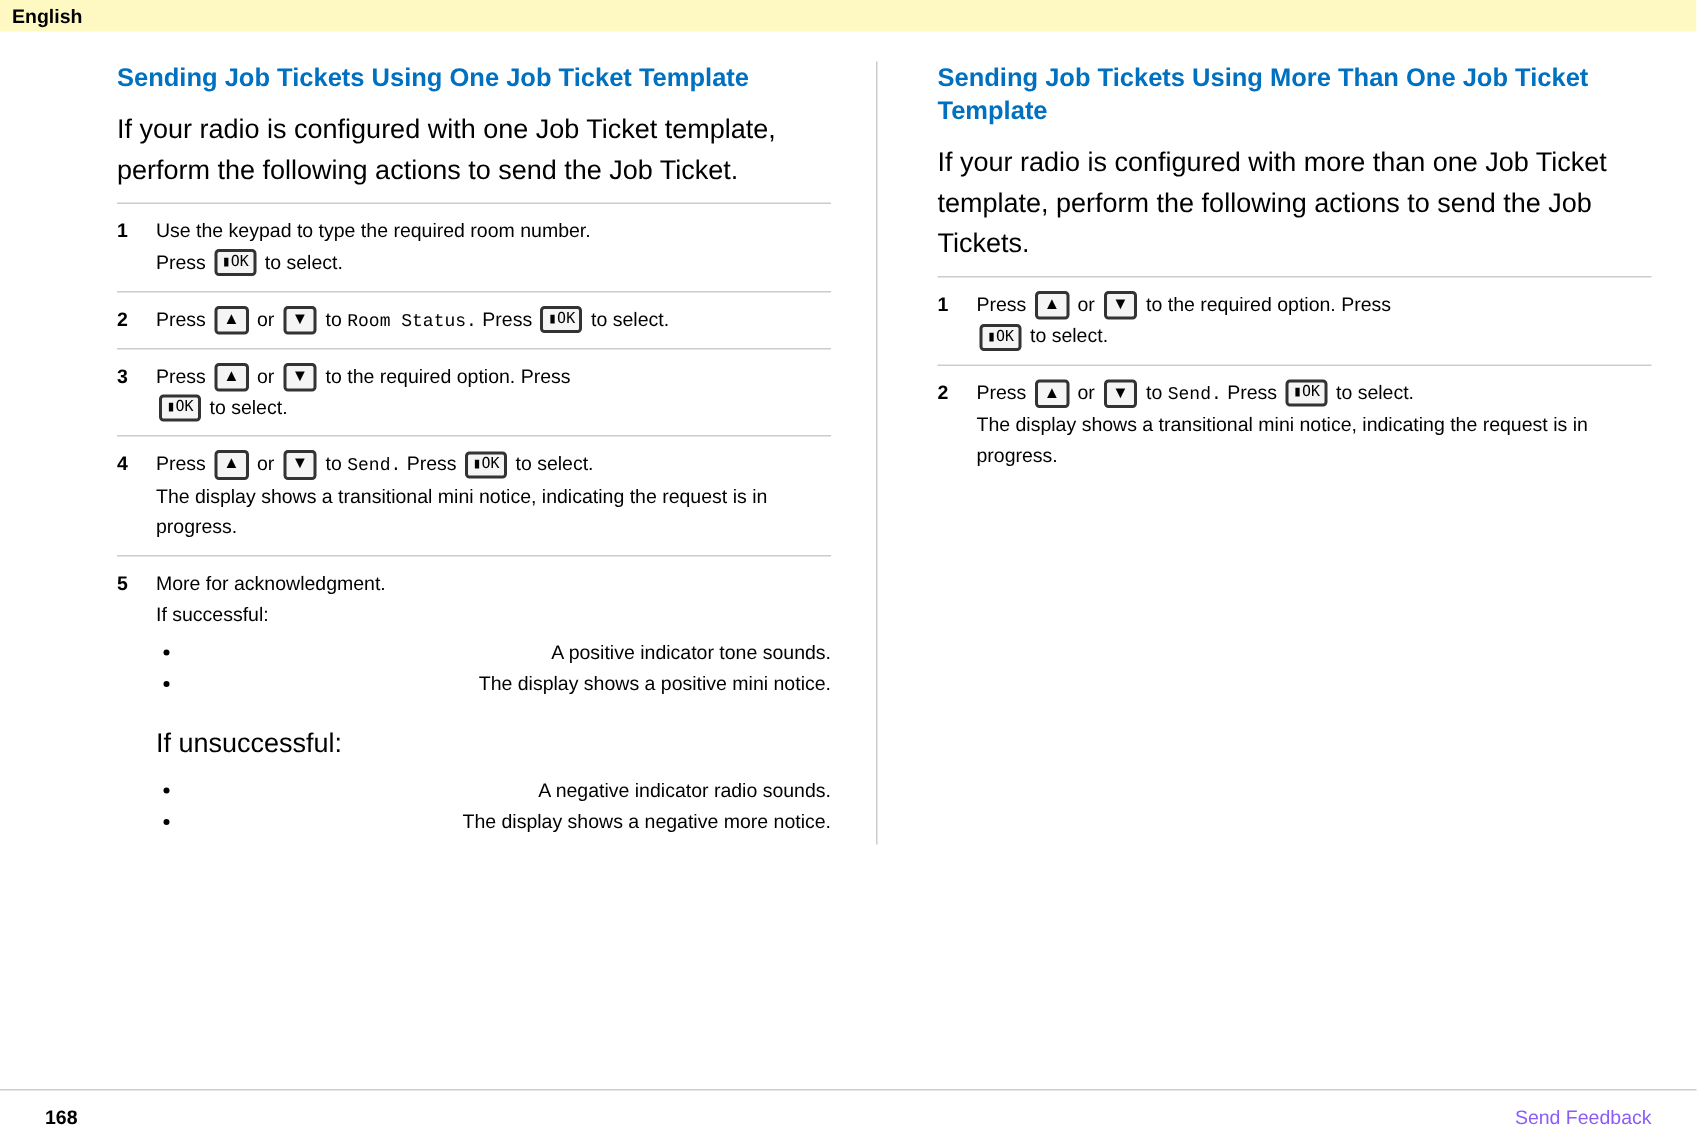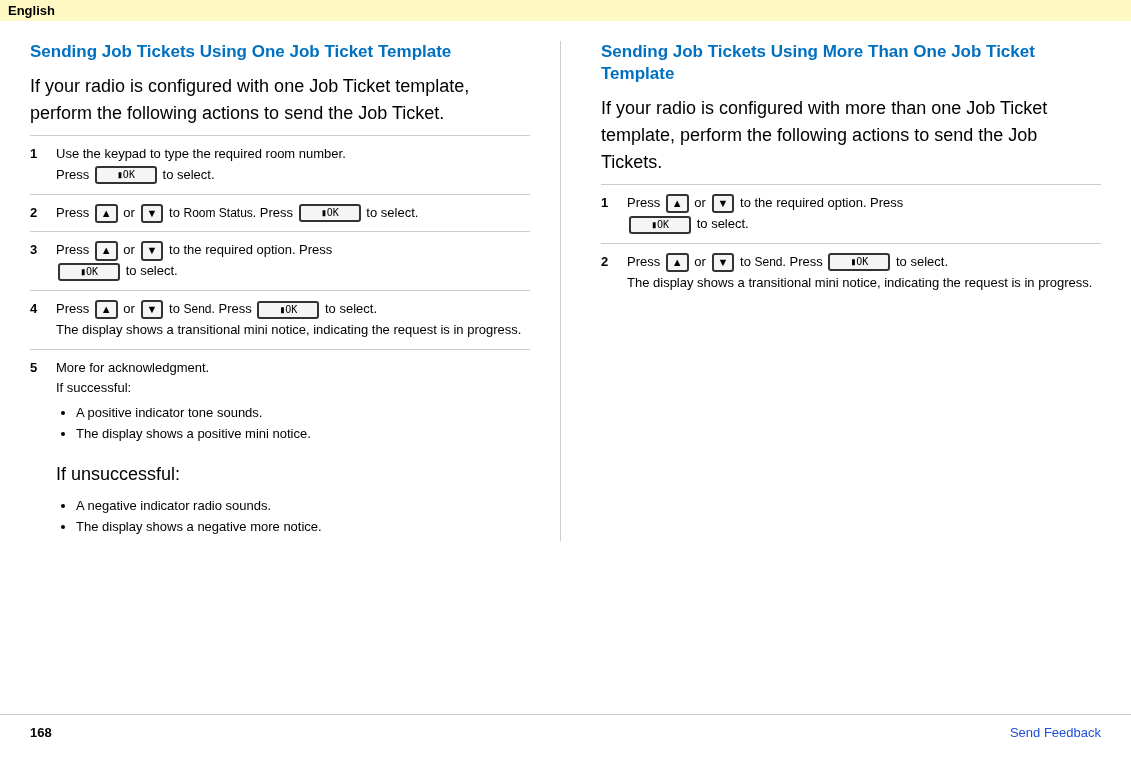--- a/index.html
+++ b/index.html
@@ -26,20 +26,21 @@
       flex-direction: row;
       padding: 20px 30px 20px 30px;
       gap: 30px;
     }
 
     
     .left-col {
       flex: 1;
       border-right: 1px solid #ccc;
       padding-right: 30px;
+      margin-left: 48px;
     }
 
     
     .right-col {
       flex: 1;
       padding-left: 10px;
     }
 
     h2 {
       color: #0070c0;
@@ -79,21 +80,21 @@
       flex: 1;
       font-size: 13px;
       line-height: 1.6;
     }
 
     
     .btn-icon {
       display: inline-block;
       border: 2px solid #333;
       border-radius: 3px;
-      padding: 1px 20px;
+      padding: 1px 3px;
       font-size: 10px;
       font-family: monospace;
       vertical-align: middle;
       background: #f5f5f5;
       line-height: 1.2;
       margin: 0 2px;
     }
 
     .btn-nav {
       display: inline-block;
@@ -101,57 +102,58 @@
       border-radius: 3px;
       padding: 1px 4px;
       font-size: 11px;
       vertical-align: middle;
       background: #f5f5f5;
       line-height: 1.2;
       margin: 0 2px;
     }
 
     code {
-      font-family: Liberation Sans, sans-serif;
+      font-family: Liberation Mono, monospace;
       font-size: 12px;
     }
 
     .bullet-list {
       list-style: disc;
       padding-left: 20px;
       margin: 4px 0;
+      text-align: right;
     }
 
     .bullet-list li {
       font-size: 13px;
       line-height: 1.6;
     }
 
     
     #footer {
       display: flex;
       justify-content: space-between;
       align-items: center;
       padding: 10px 30px;
       border-top: 1px solid #ccc;
       margin-top: auto;
       position: fixed;
-      bottom: 12px;
+      bottom: 0;
       left: 0;
       width: 1131px;
       background: #fff;
     }
 
     #footer .page-num {
       font-weight: bold;
       font-size: 13px;
     }
 
     #footer .send-feedback {
-      color: #1d4ed8;
+      color: #8b5cf6;
       font-size: 13px;
       cursor: pointer;
     }
   </style>
 </head>
 <body>
 
 <div id="lang-bar">
   <span>English</span>
 </div>

